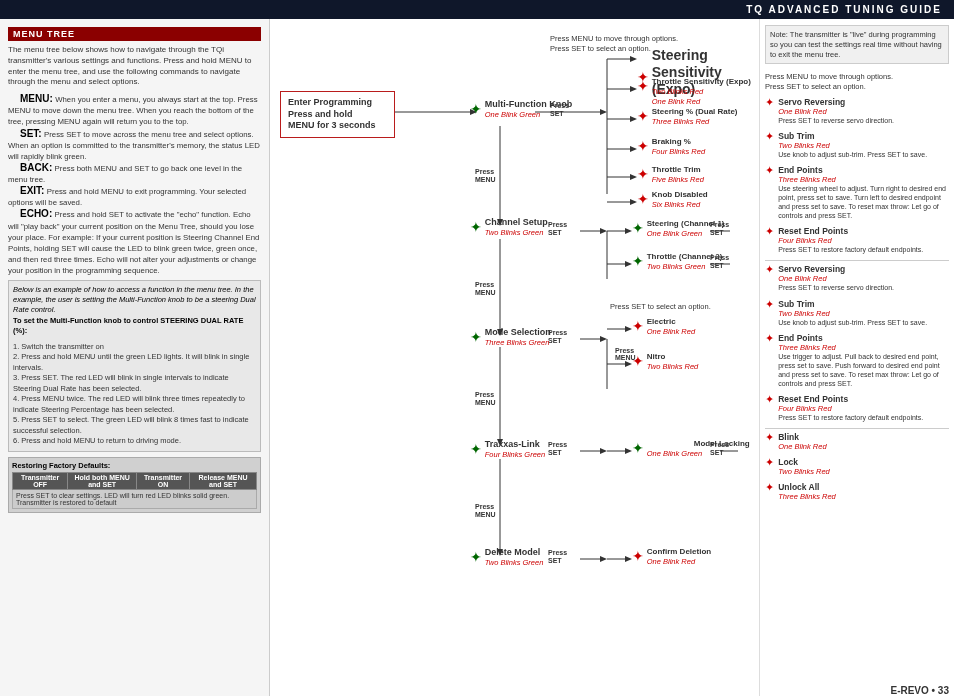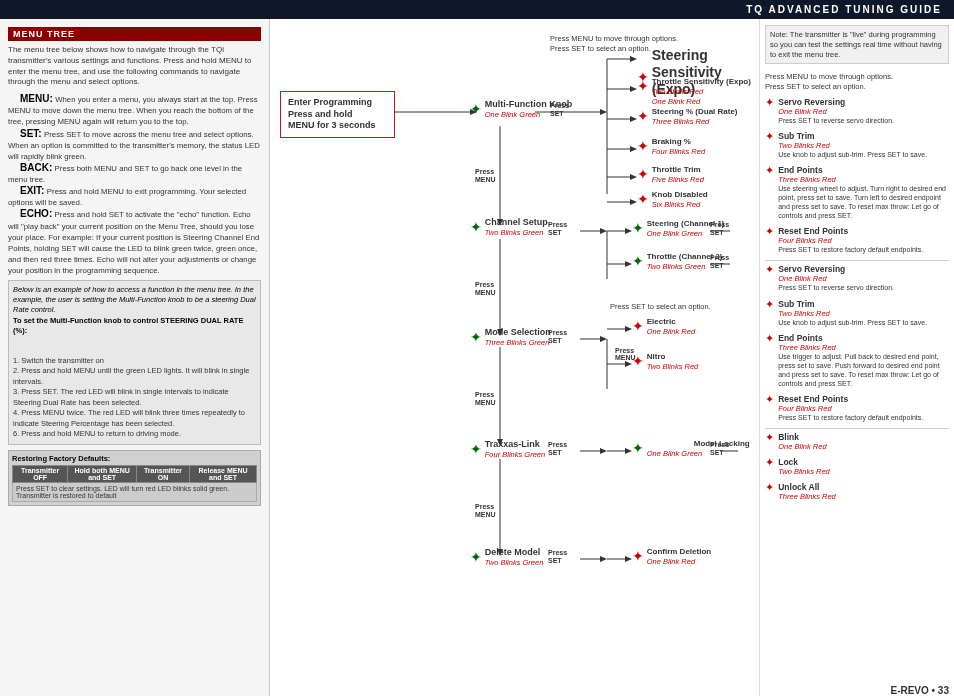--- a/index.html
+++ b/index.html
@@ -82,21 +82,21 @@
 
     .sidebar-example-title {
       font-style: italic;
       font-size: 7.5px;
       margin-bottom: 2px;
     }
 
     .sidebar-steps-title {
       font-weight: bold;
       font-size: 7.5px;
-      margin-bottom: 20px;
+      margin-bottom: 6px;
     }
 
     .sidebar-steps {
       font-size: 7.5px;
       line-height: 1.4;
       color: #333;
     }
 
     
     .factory-box {
@@ -324,20 +324,21 @@
     </div>
 
     <div class="sidebar-example-box">
       <div class="sidebar-example-title">Below is an example of how to access a function in the menu tree. In the example, the user is setting the Multi-Function knob to be a steering Dual Rate control.</div>
       <div class="sidebar-steps-title">To set the Multi-Function knob to control STEERING DUAL RATE (%):</div>
       <div class="sidebar-steps">
         <div>1. Switch the transmitter on</div>
         <div>2. Press and hold MENU until the green LED lights. It will blink in single intervals.</div>
         <div>3. Press SET. The red LED will blink in single intervals to indicate Steering Dual Rate has been selected.</div>
         <div>4. Press MENU twice. The red LED will blink three times repeatedly to indicate Steering Percentage has been selected.</div>
+        <div>5. Press SET to select. The green LED will blink 8 times fast to indicate successful selection.</div>
         <div>6. Press and hold MENU to return to driving mode.</div>
       </div>
     </div>
 
     <div class="factory-box">
       <div class="factory-title">Restoring Factory Defaults:</div>
       <table class="factory-table">
         <thead>
           <tr>
             <th>Transmitter OFF</th>

